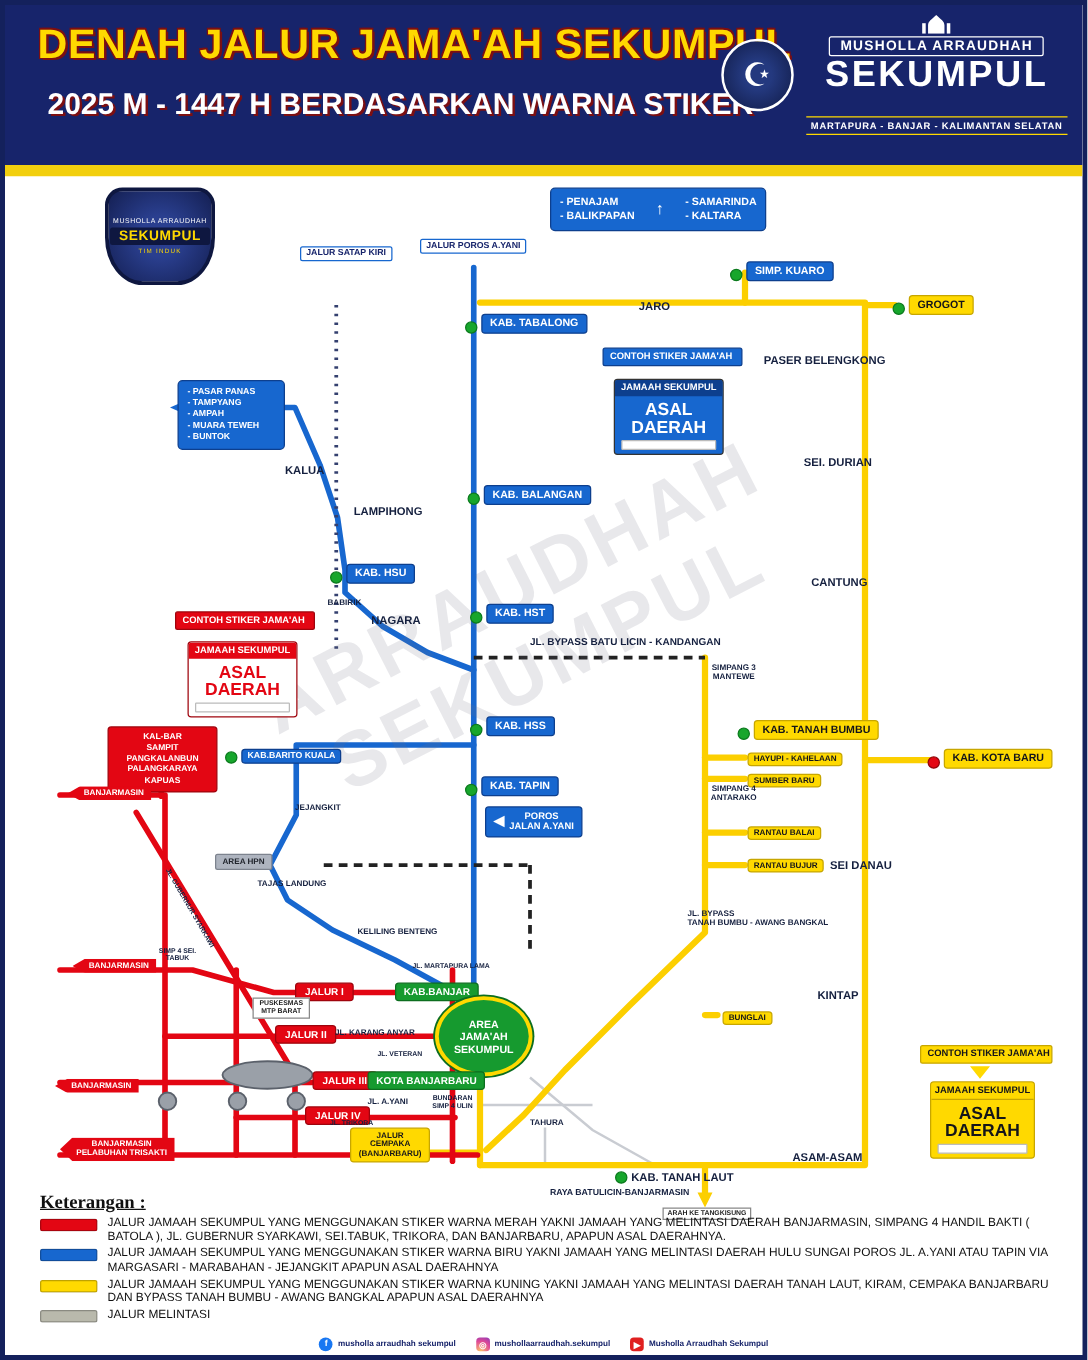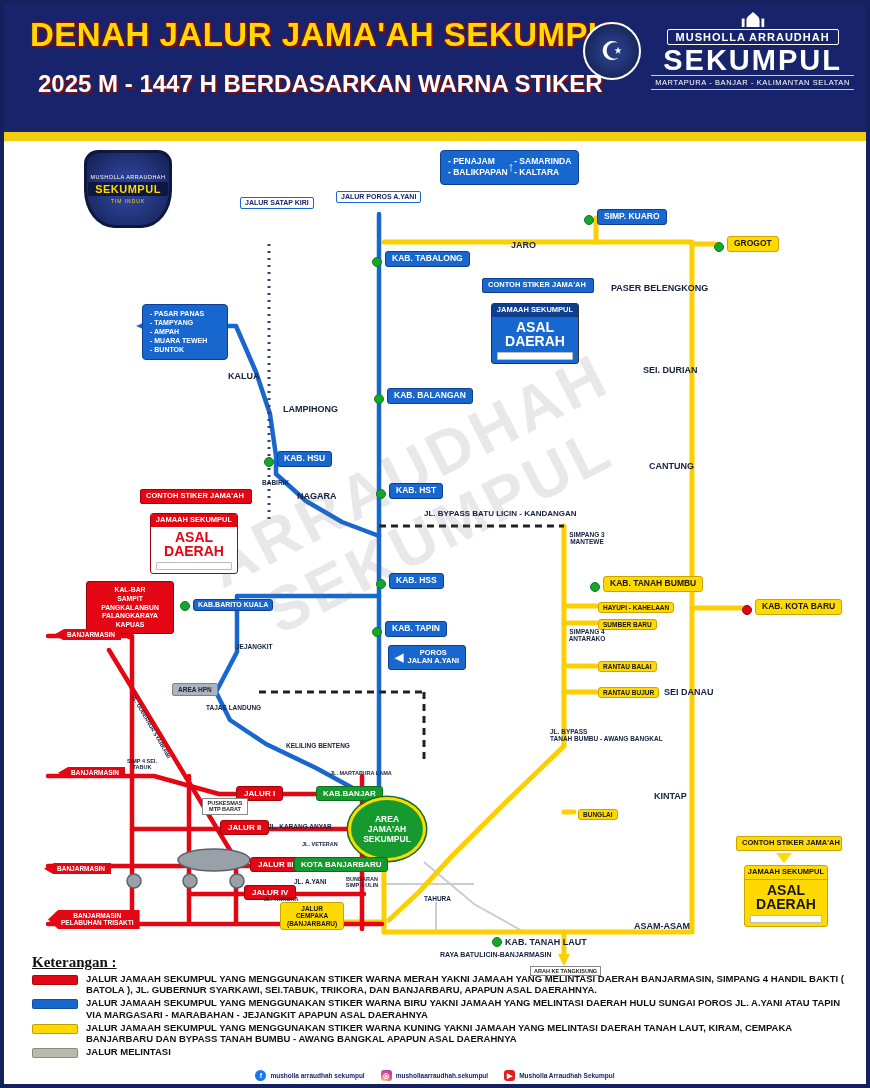--- a/index.html
+++ b/index.html
@@ -9,21 +9,21 @@
   .header{position:absolute;left:0;top:0;width:100%;height:128px;background:#17246b}
   .h-title{position:absolute;left:26px;top:12px;font-size:33px;font-weight:900;color:#ffd900;letter-spacing:.5px;white-space:nowrap;
            text-shadow:2px 2px 0 #7c0f12,-1px -1px 0 #7c0f12,1px -1px 0 #7c0f12,-1px 1px 0 #7c0f12}
   .h-sub{position:absolute;left:34px;top:66px;font-size:24px;font-weight:900;color:#fff;white-space:nowrap;text-shadow:2px 2px 0 #7c0f12}
   .h-right{position:absolute;right:12px;top:8px;display:flex;align-items:center;gap:10px}
   .emblem{width:58px;height:58px;border-radius:50%;border:2px solid #fff;background:radial-gradient(circle,#24397f 30%,#101a45);
           display:flex;align-items:center;justify-content:center;color:#fff;font-size:26px;flex:none}
   .h-org{display:flex;flex-direction:column;align-items:center;color:#fff;text-align:center}
   .h-name{font-size:11px;font-weight:bold;letter-spacing:1px;border:1px solid #fff;padding:1px 8px;border-radius:2px;margin-top:2px;white-space:nowrap}
   .h-brand{font-size:29px;font-weight:900;letter-spacing:2px;line-height:1.05}
-  .h-loc{font-size:7.5px;font-weight:normal;letter-spacing:.6px;border-top:1.5px solid #ffd900;border-bottom:1.5px solid #ffd900;padding:2px 4px;margin-top:0;white-space:nowrap}
+  .h-loc{font-size:7.5px;font-weight:bold;letter-spacing:.6px;border-top:1.5px solid #ffd900;border-bottom:1.5px solid #ffd900;padding:2px 4px;margin-top:18px;white-space:nowrap}
   .strip{position:absolute;left:0;top:128px;width:100%;height:9px;background:#f2cf0e}
   
   .routes{position:absolute;left:0;top:0;z-index:1;pointer-events:none}
   .watermark{position:absolute;left:120px;top:430px;width:600px;z-index:2;font-size:62px;font-weight:900;color:rgba(110,115,130,.16);
              transform:rotate(-27deg);text-align:center;line-height:1.08;letter-spacing:4px;pointer-events:none}
   
   .lbl{position:absolute;z-index:3;font-weight:bold;white-space:nowrap;line-height:1.15}
   .t{font-size:9px;color:#15203f}
   .ts{font-size:6.5px;color:#15203f}
   .txxs{font-size:5.5px;color:#15203f}
@@ -34,21 +34,21 @@
   .py.sm{font-size:6.5px;padding:1px 4px}
   .pg{background:#169a2f;color:#fff;font-size:8px;padding:2px 6px;border-radius:3px;border:1px solid #0c6e1f}
   .pr{background:#e30613;color:#fff;font-size:8px;padding:2px 7px;border-radius:3px;border:1px solid #9f040d}
   .wb{background:#fff;border:1px solid #1767cf;color:#17246b;font-size:7px;padding:1px 4px;border-radius:2px}
   .dotrow{display:flex;align-items:flex-end;gap:3px}
   .dot{width:10px;height:10px;border-radius:50%;background:#17a62c;border:1.5px solid #0b7a1d;flex:none}
   .dot.red{background:#e30613;border-color:#90040b}
   .arr{background:#e30613;color:#fff;font-size:6.5px;padding:2px 6px 2px 13px;clip-path:polygon(10px 0,100% 0,100% 100%,10px 100%,0 50%);text-align:center}
   .info{background:#1767cf;color:#fff;border-radius:4px;padding:4px 7px;font-size:7px;border:1px solid #0d3f8e}
   .info div{margin:1px 0}
-  .penajam{display:flex;gap:0;align-items:center;font-size:8.5px}
+  .penajam{display:flex;gap:17px;align-items:center;font-size:8.5px}
   .penajam .up{font-size:13px}
   .kalbar{background:#e30613;border:1px solid #9f040d;color:#fff;text-align:center;font-size:6.8px;border-radius:3px;padding:3px 5px}
   .kalbar div{margin:1px 0}
   .contoh{font-size:7.5px;padding:2px 5px;border-radius:2px;text-align:left}
   .contoh.blue{background:#1767cf;color:#fff;border:1px solid #0d3f8e}
   .contoh.red{background:#e30613;color:#fff;border:1px solid #9f040d}
   .contoh.yellow{background:#ffd900;color:#14151a;border:1px solid #c7a600}
   .sticker{width:88px;border:1.5px solid #333;border-radius:3px;overflow:hidden;text-align:center}
   .sticker .sh{font-size:7.5px;padding:2px 0}
   .sticker .sb{font-size:14px;font-weight:900;line-height:1.05;padding:3px 0 1px}
@@ -79,21 +79,21 @@
   .badge .b-brand{background:#0e1740;color:#ffd900;font-size:11px;font-weight:900;padding:1px 7px;border-radius:2px;letter-spacing:.5px}
   .badge .b-sub{font-size:5px;color:#ffd900;letter-spacing:1px}
   .cap{position:absolute;left:30px;top:226px;width:192px;border:3px solid #17246b;background:#fff;z-index:3;text-align:center;
        padding:4px 2px;font-size:9.5px;font-weight:900;color:#17246b;line-height:1.35}
   
   .legend{position:absolute;left:28px;top:950px;width:812px;z-index:3}
   .lg-head{font-family:"Liberation Serif",serif;font-size:15px;font-weight:bold;text-decoration:underline;color:#101010;margin-bottom:2px}
   .lg-row{display:flex;gap:8px;margin:2px 0;align-items:flex-start}
   .lg-sw{width:46px;height:10px;border-radius:2px;margin-top:2px;flex:none;border:1px solid rgba(0,0,0,.25)}
   .sw-red{background:#e30613}.sw-blue{background:#1767cf}.sw-yellow{background:#ffd900}.sw-gray{background:#b9b9ac}
-  .lg-tx{font-size:9.5px;font-weight:bold;color:#101010;line-height:1.18}
+  .lg-tx{font-size:9.5px;font-weight:normal;color:#101010;line-height:1.18}
   
   .footer{position:absolute;left:0;right:0;top:1066px;display:flex;justify-content:center;gap:16px;align-items:center;z-index:3}
   .f-item{display:flex;align-items:center;gap:4px;font-size:6.5px;font-weight:bold;color:#17246b}
   .f-ic{width:11px;height:11px;border-radius:50%;color:#fff;display:flex;align-items:center;justify-content:center;font-size:7px;flex:none}
   .f-fb{background:#1877f2}
   .f-ig{background:radial-gradient(circle at 30% 100%,#fdc468,#df4996 60%,#8a3ab9);border-radius:3px}
   .f-yt{background:#e02020;border-radius:3px}
 </style>
 </head>
 <body>

